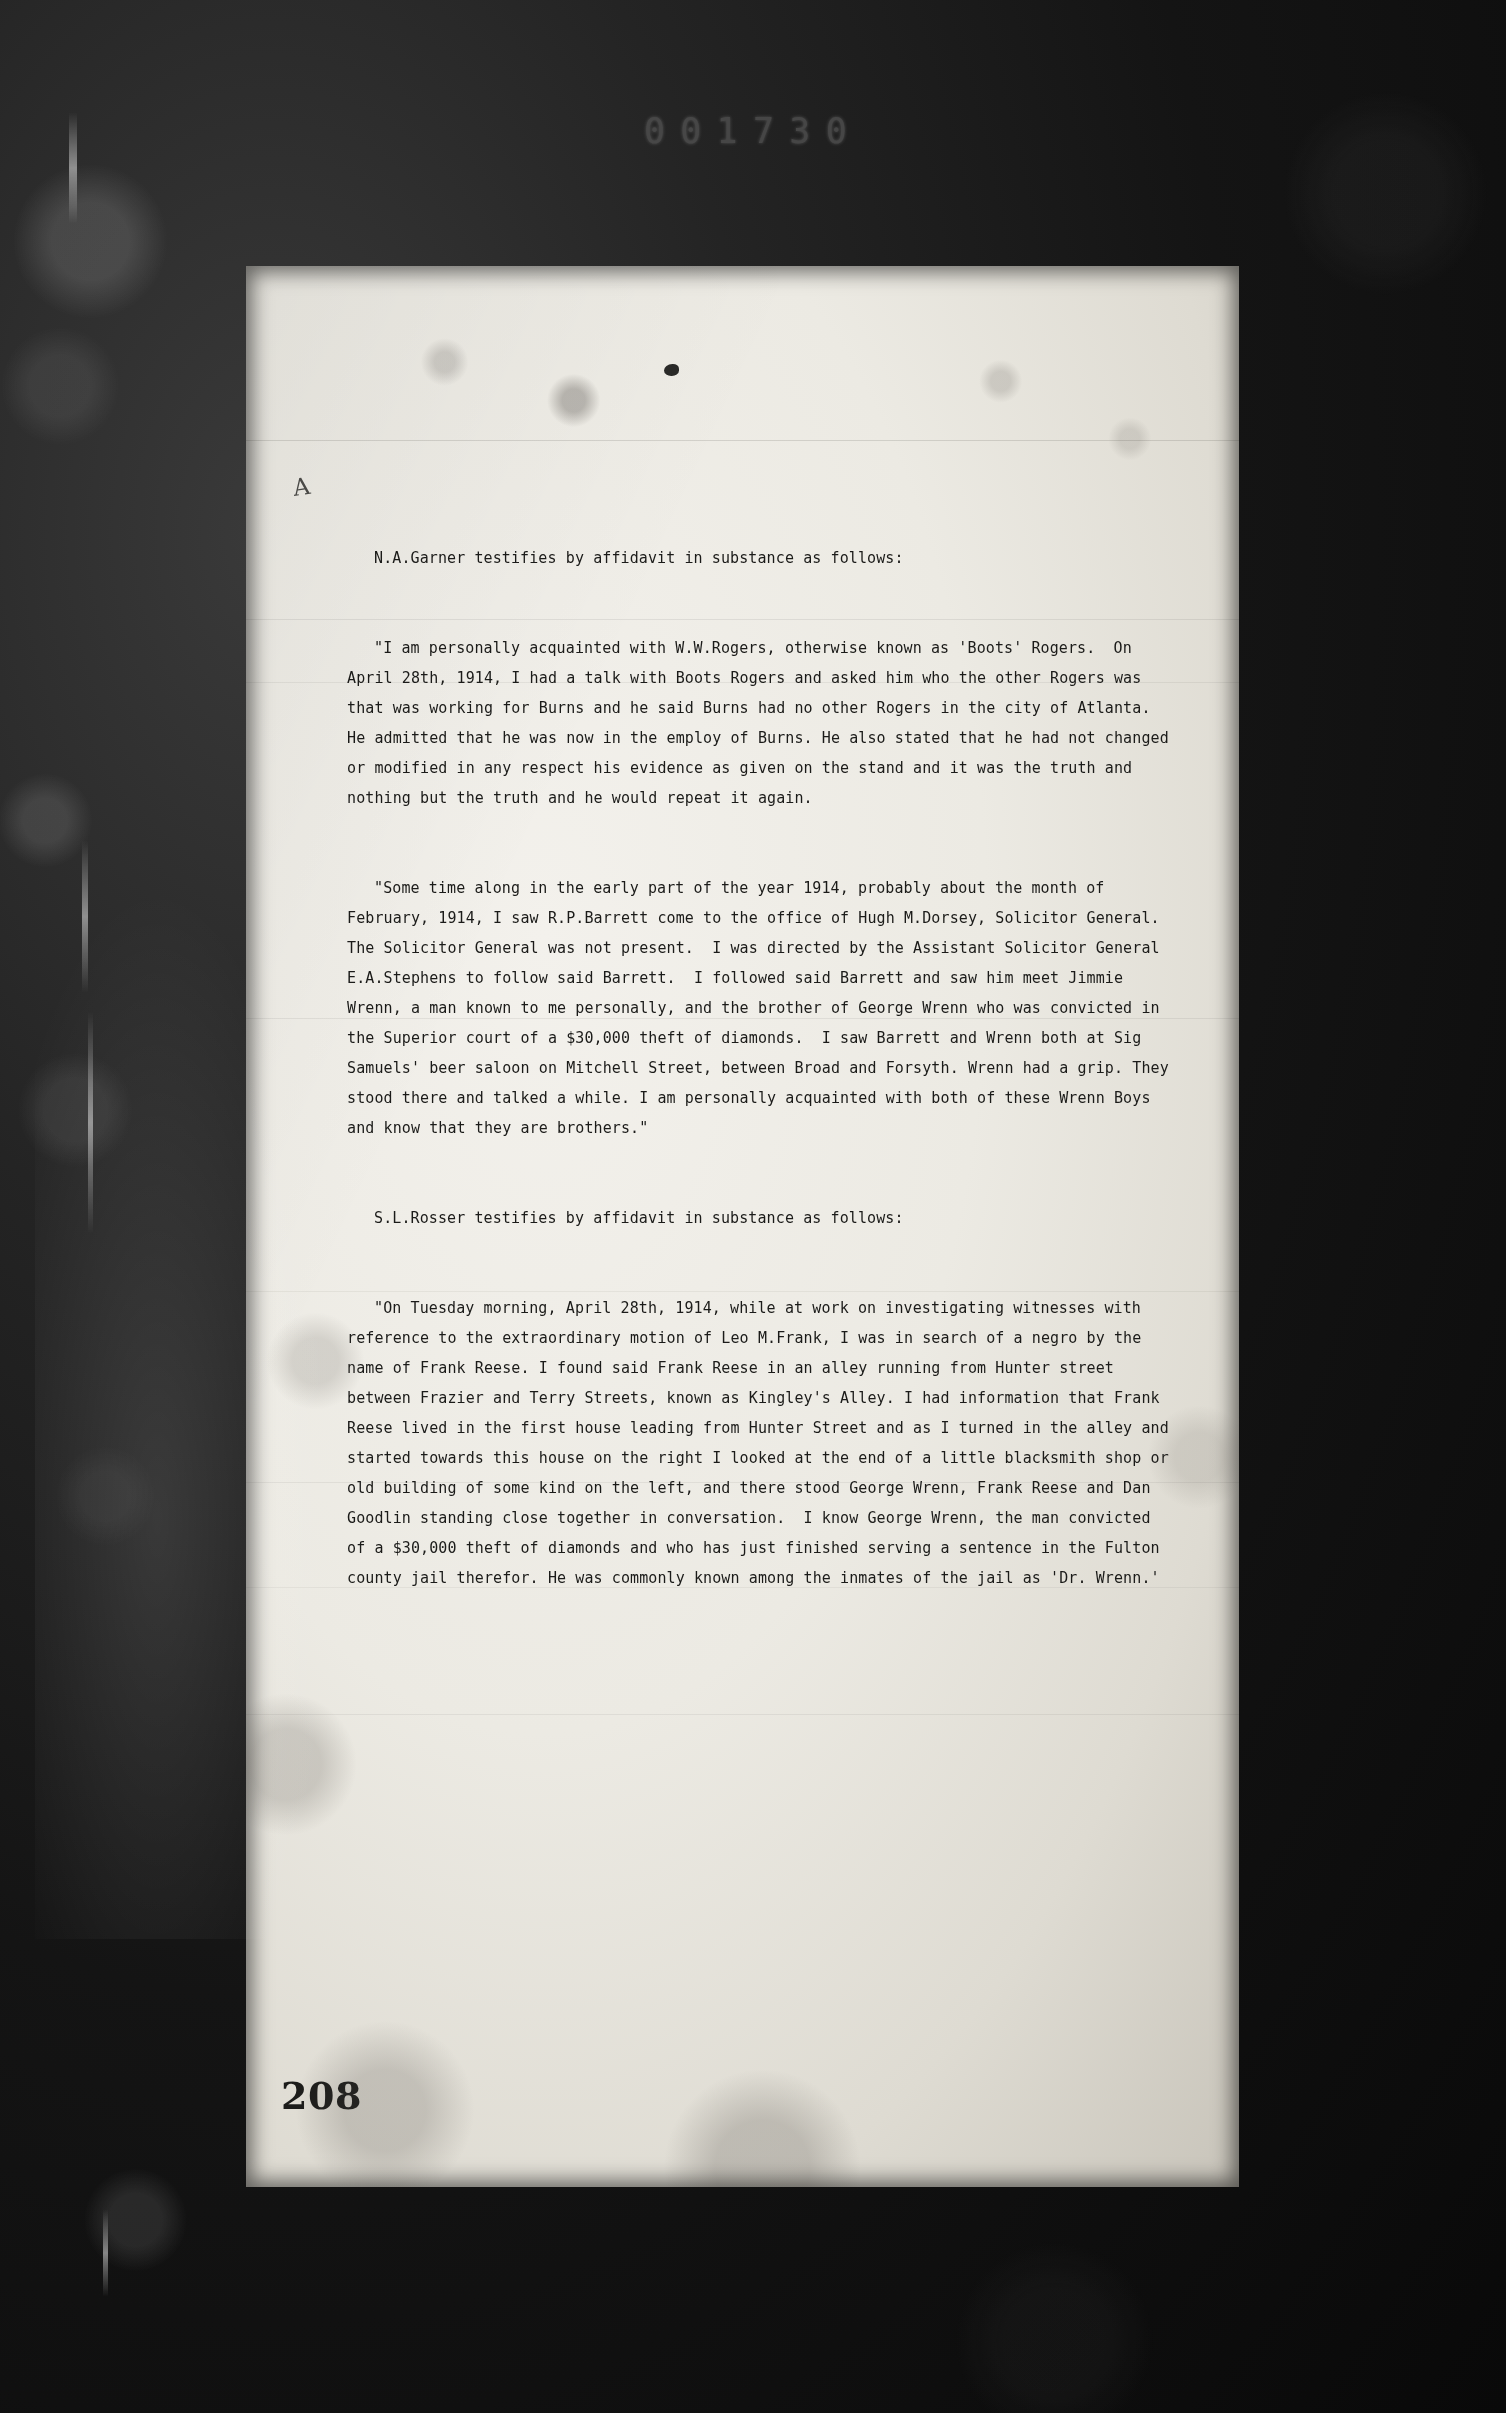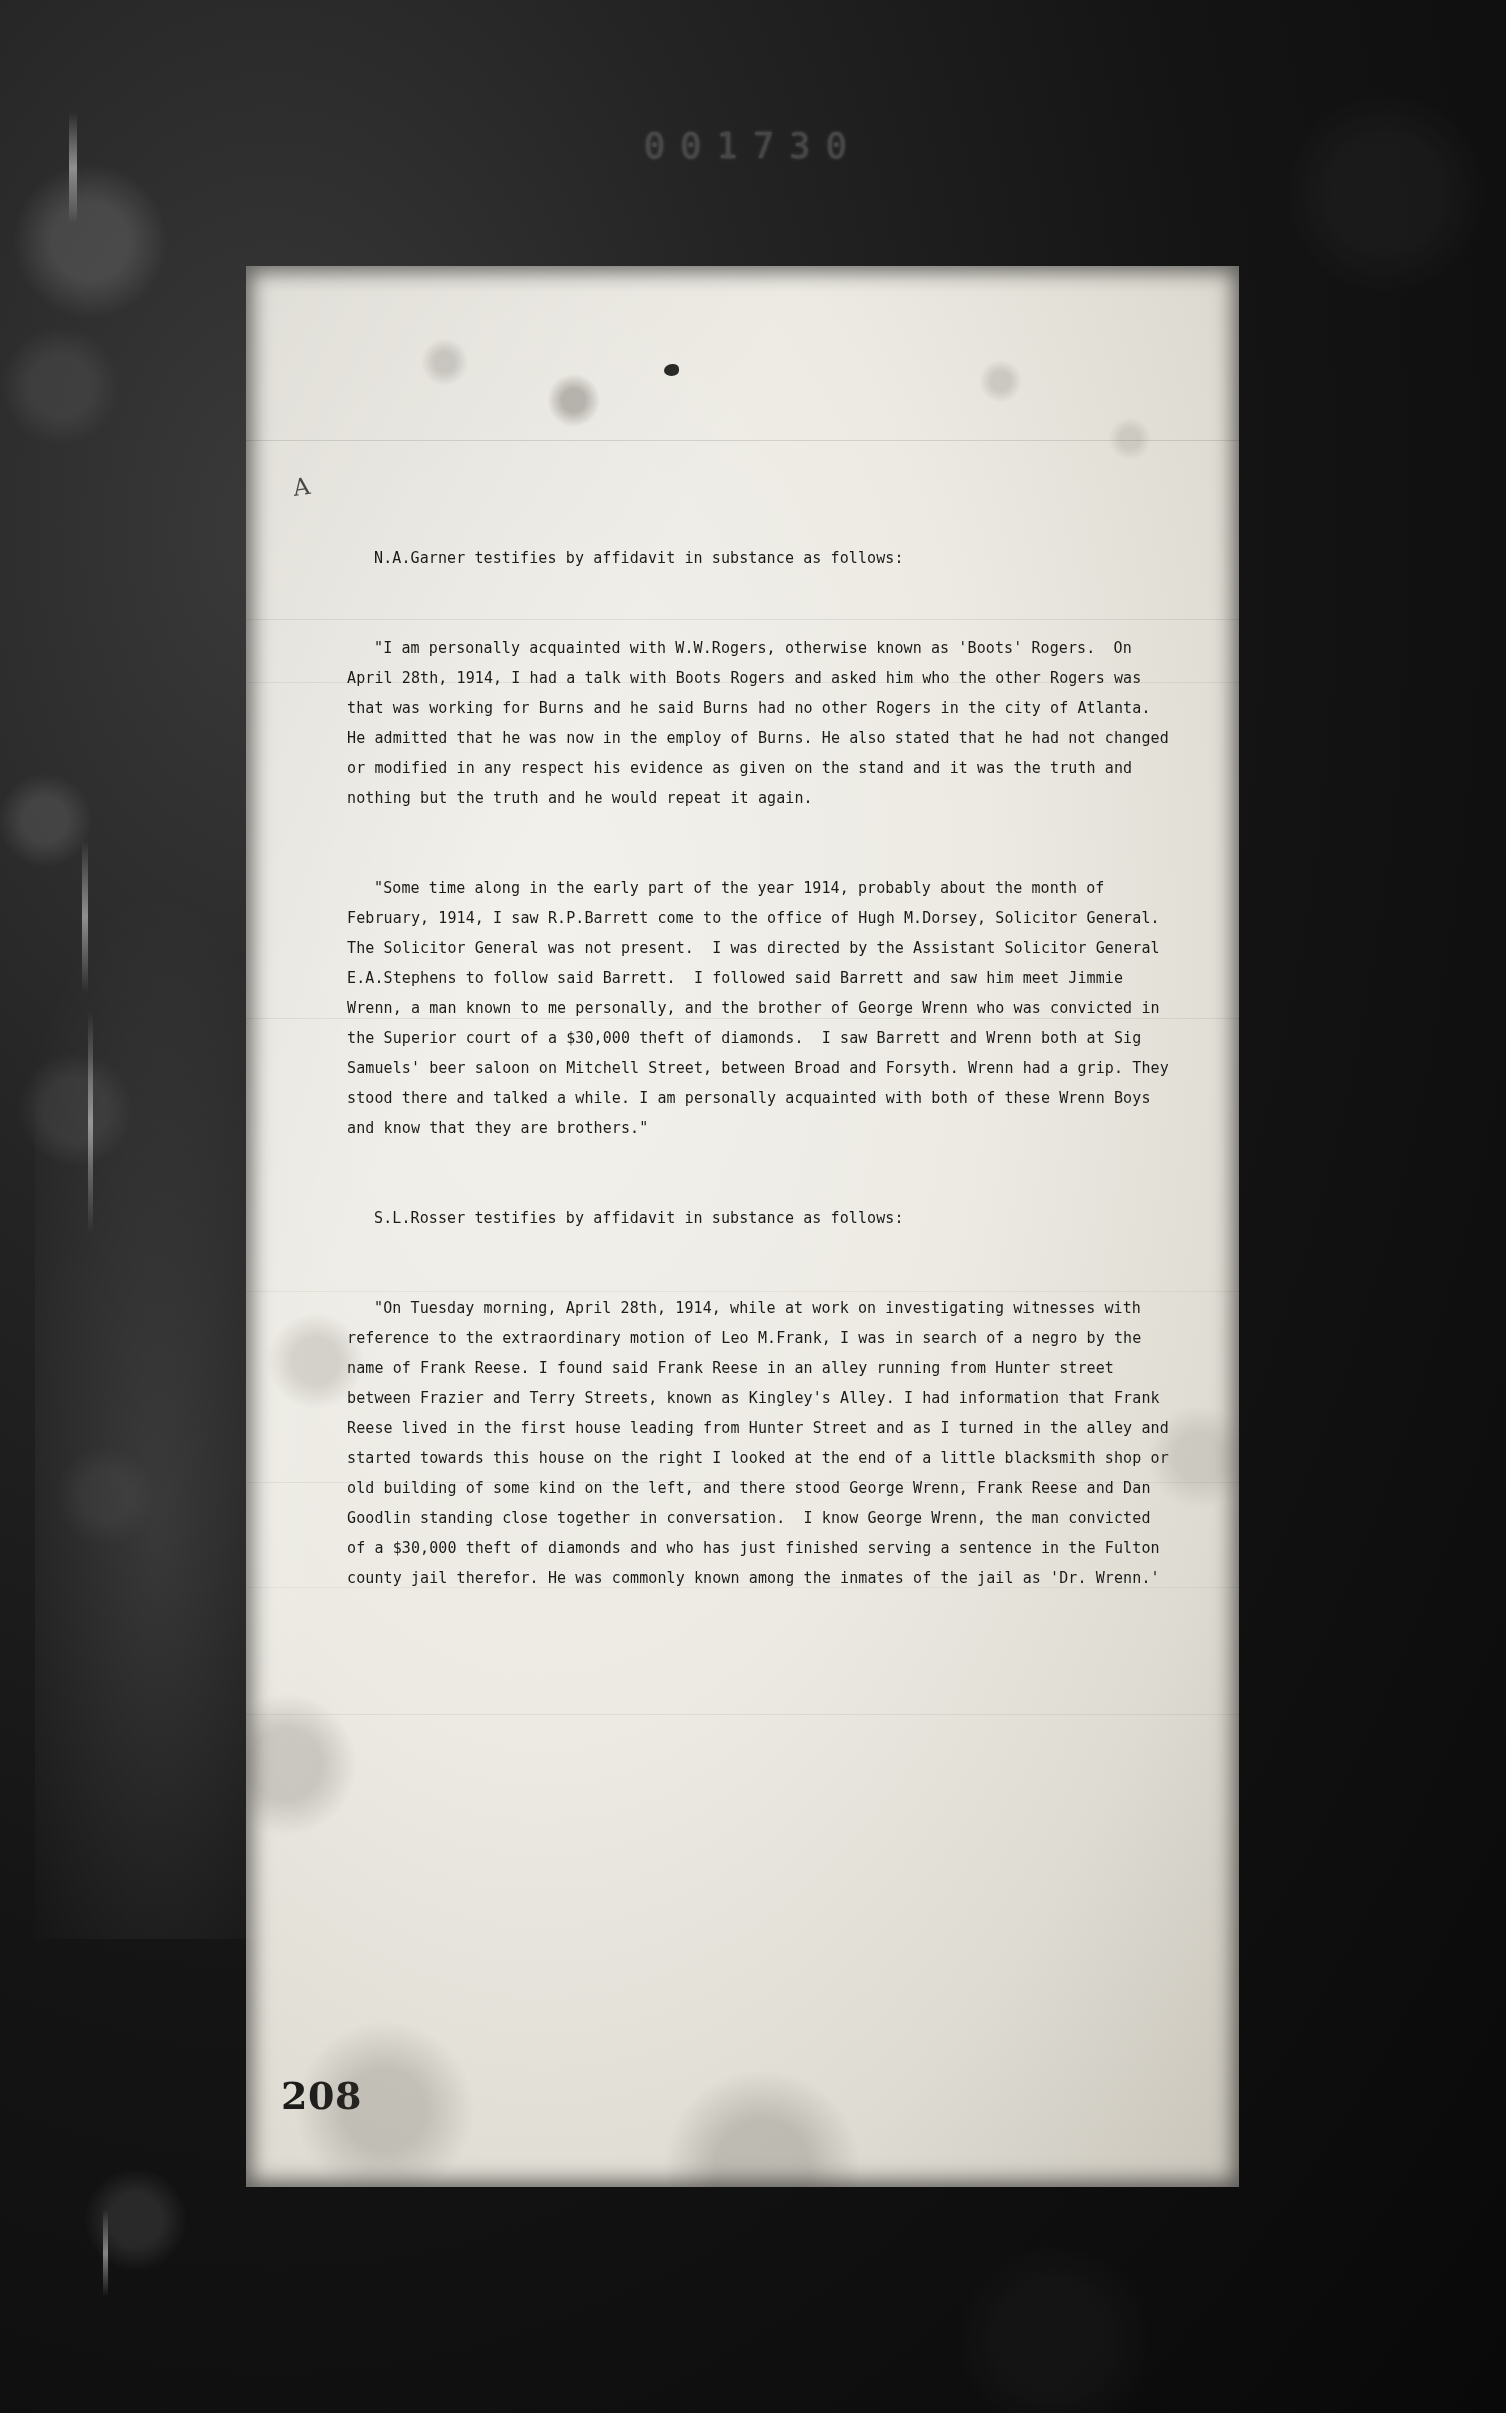--- a/index.html
+++ b/index.html
@@ -46,21 +46,21 @@
   .streak {
     position: absolute;
     background: linear-gradient(to bottom, rgba(225,225,225,0.0), rgba(225,225,225,0.55), rgba(225,225,225,0.0));
     filter: blur(0.7px);
   }
 
   
   .top-stamp {
     position: absolute;
     left: 0;
-    top: 126px;
+    top: 111px;
     width: 100%;
     text-align: center;
     color: #4a4a4a;
     font-size: 35px;
     letter-spacing: 15.3px;
     font-family: "DejaVu Sans Mono", monospace;
     text-shadow: 0 0 3.5px rgba(255,255,255,0.25);
     opacity: .92;
   }
 

